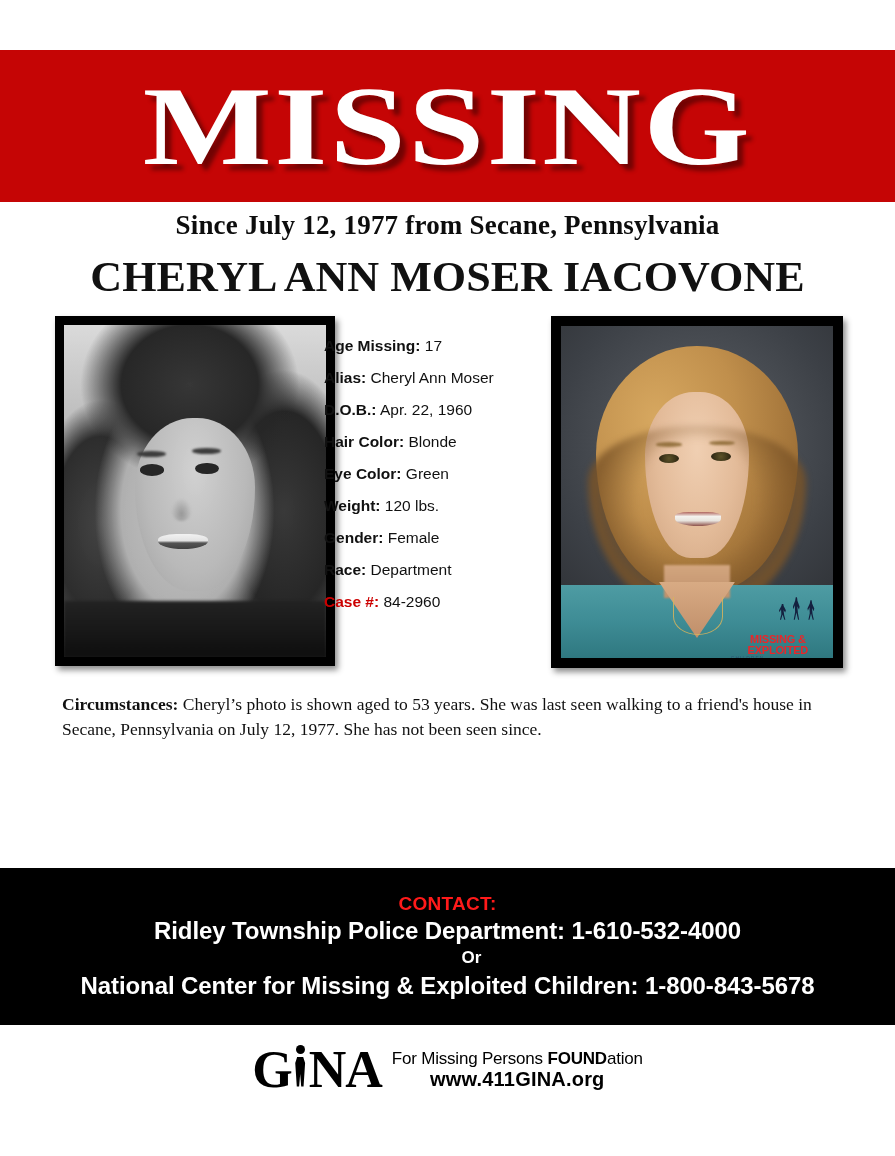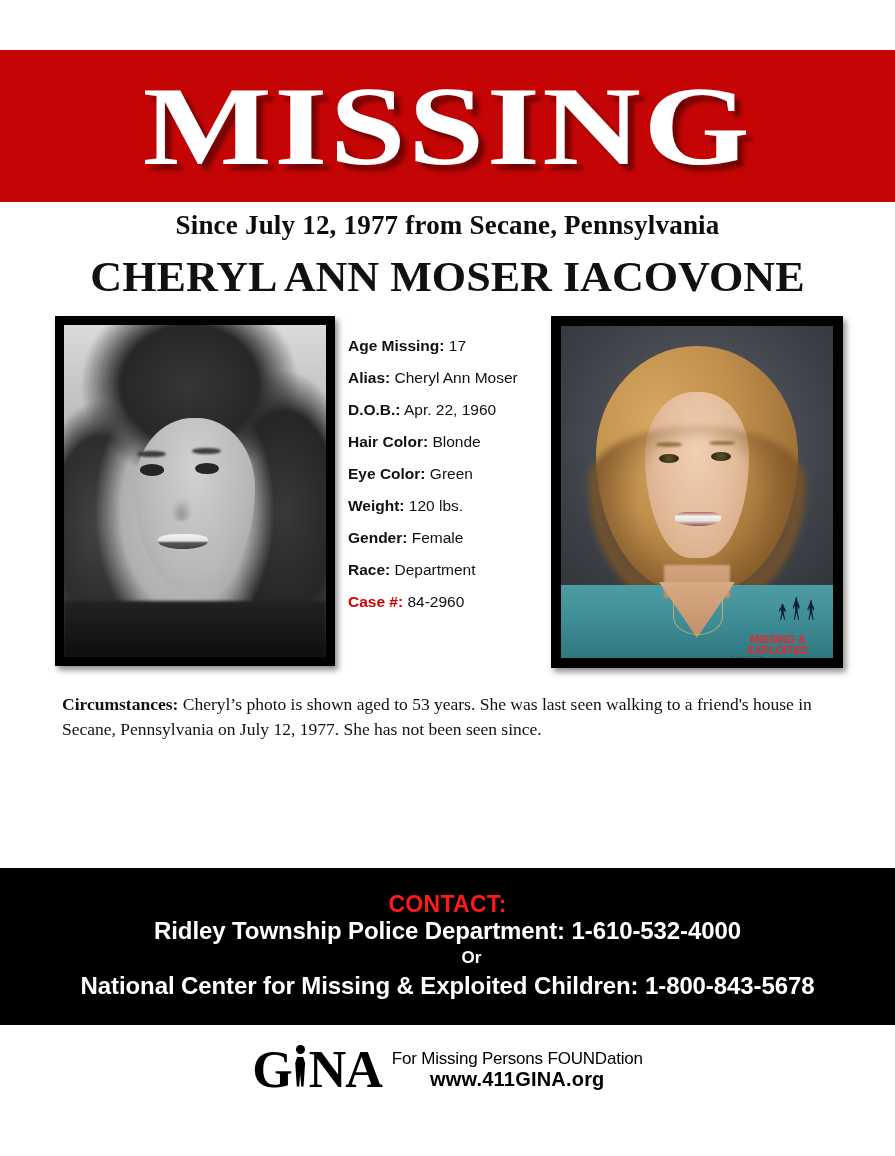--- a/index.html
+++ b/index.html
@@ -334,21 +334,21 @@
     color: #2b3c6b;
     text-align: left;
     padding-left: 4%;
     opacity: 0.6;
     letter-spacing: 1px;
   }
 
   
   .details {
     position: absolute;
-    left: 348px;
+    left: 324px;
     top: 330px;
     width: 206px;
   }
   .detail-row {
     font-family: "Liberation Sans", sans-serif;
     font-size: 15.5px;
     line-height: 32px;
     color: #111;
     white-space: nowrap;
   }
@@ -385,21 +385,21 @@
     top: 868px;
     width: 895px;
     height: 157px;
     background: #000000;
     text-align: center;
   }
   .contact-title {
     margin-top: 24px;
     font-family: "Liberation Sans", sans-serif;
     font-weight: bold;
-    font-size: 23px;
+    font-size: 19px;
     line-height: 24px;
     color: #ff1a1a;
     letter-spacing: 0.3px;
   }
   .contact-line {
     font-family: "Liberation Sans", sans-serif;
     font-weight: bold;
     font-size: 24px;
     line-height: 29px;
     color: #ffffff;
@@ -467,21 +467,21 @@
     justify-content: center;
     padding-bottom: 2px;
   }
   .gina-tag-1 {
     font-family: "Liberation Sans", sans-serif;
     font-size: 17px;
     line-height: 21px;
     color: #000;
     letter-spacing: -0.2px;
   }
-  .gina-tag-1 b { font-weight: normal; }
+  .gina-tag-1 b { font-weight: bold; }
   .gina-tag-2 {
     font-family: "Liberation Sans", sans-serif;
     font-weight: bold;
     font-size: 20px;
     line-height: 20px;
     color: #000;
     text-align: center;
     letter-spacing: 0.2px;
   }
 </style>

